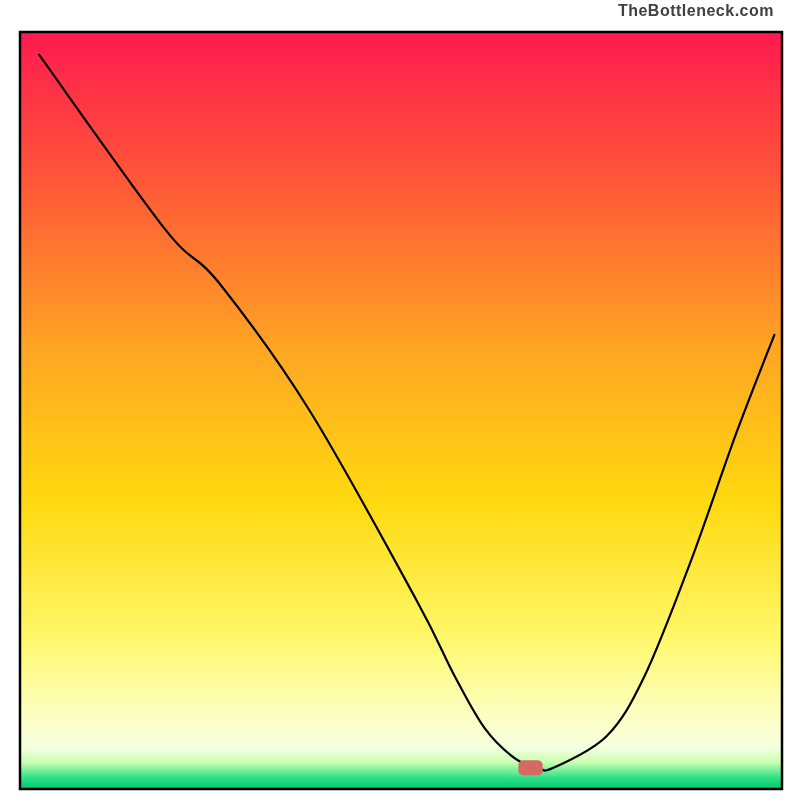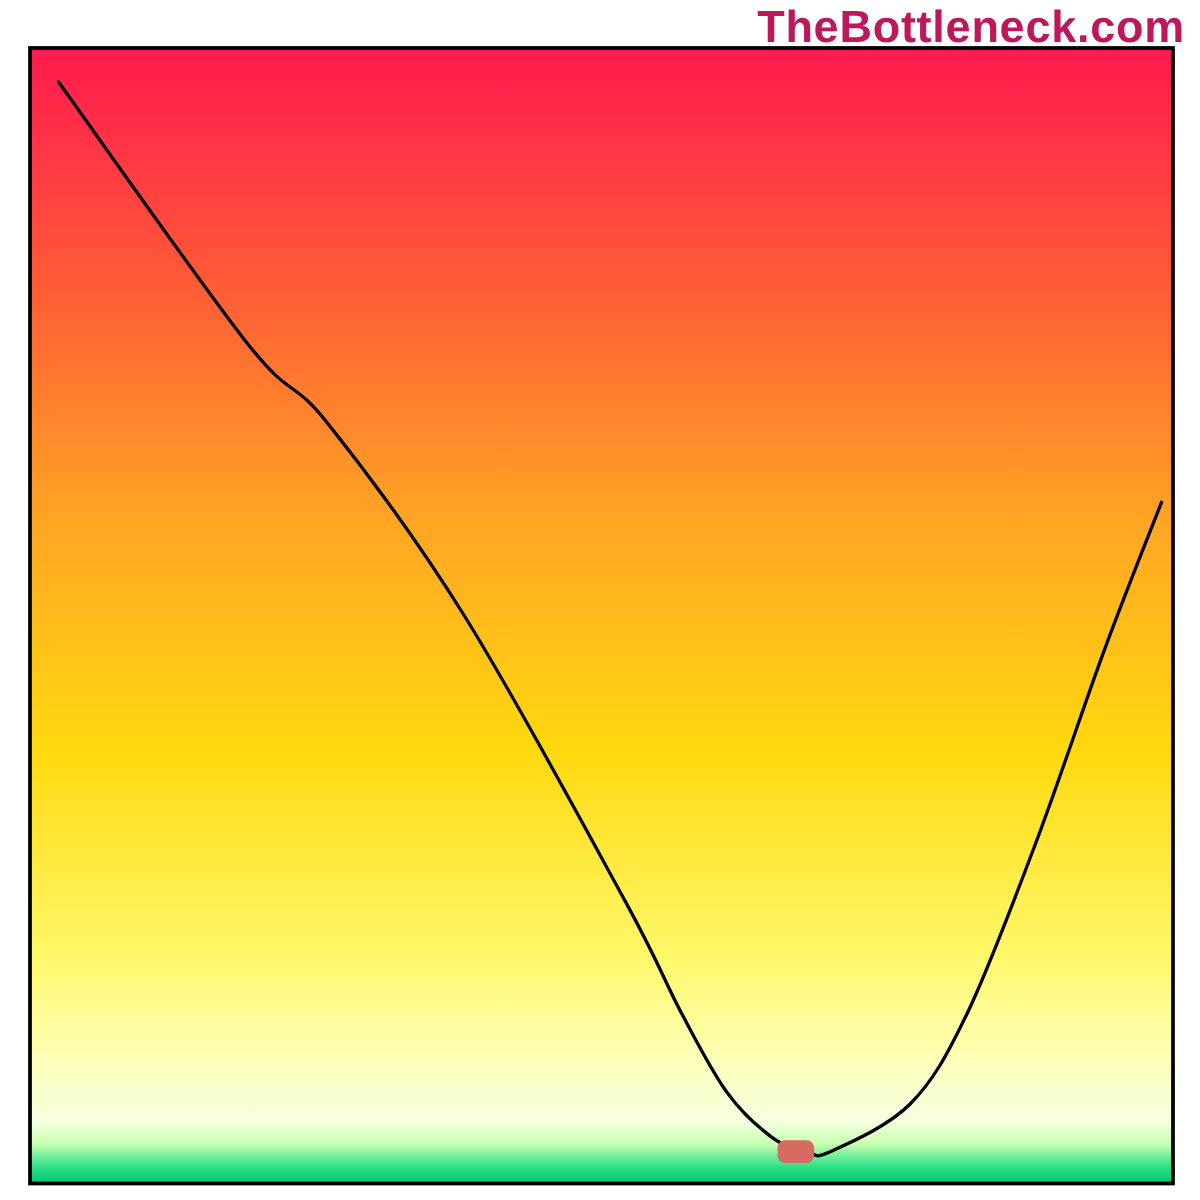--- a/index.html
+++ b/index.html
@@ -11,24 +11,24 @@
     font-family: Arial, Helvetica, sans-serif;
   }
   .stage {
     position: relative;
     width: 800px;
     height: 800px;
   }
   .watermark {
     position: absolute;
     top: 2px;
-    right: 10px;
-    font-size: 30px;
+    right: 26px;
+    font-size: 16px;
     font-weight: bold;
-    color: #be185d;
+    color: #404040;
     letter-spacing: 0.5px;
   }
   svg.plot {
     position: absolute;
     left: 0;
     top: 0;
   }
 </style>
 </head>
 <body>

